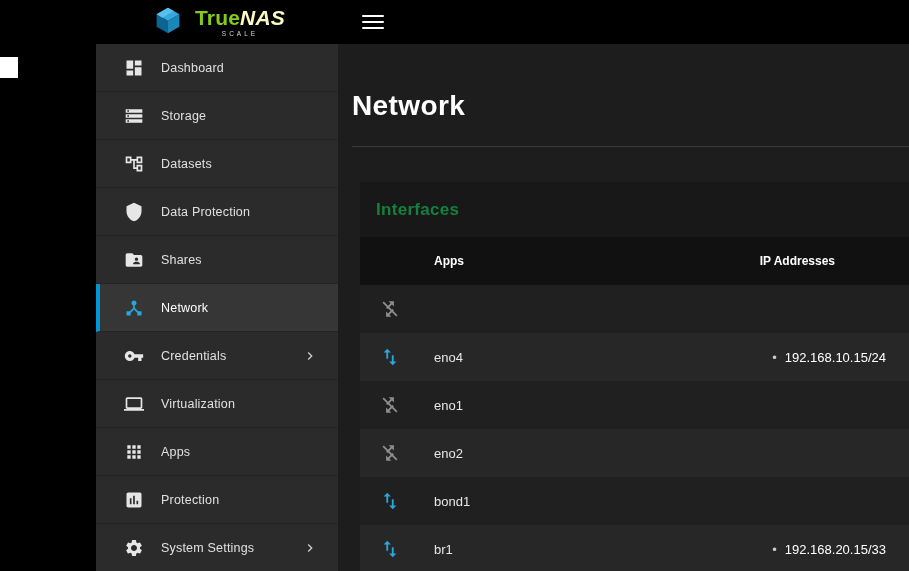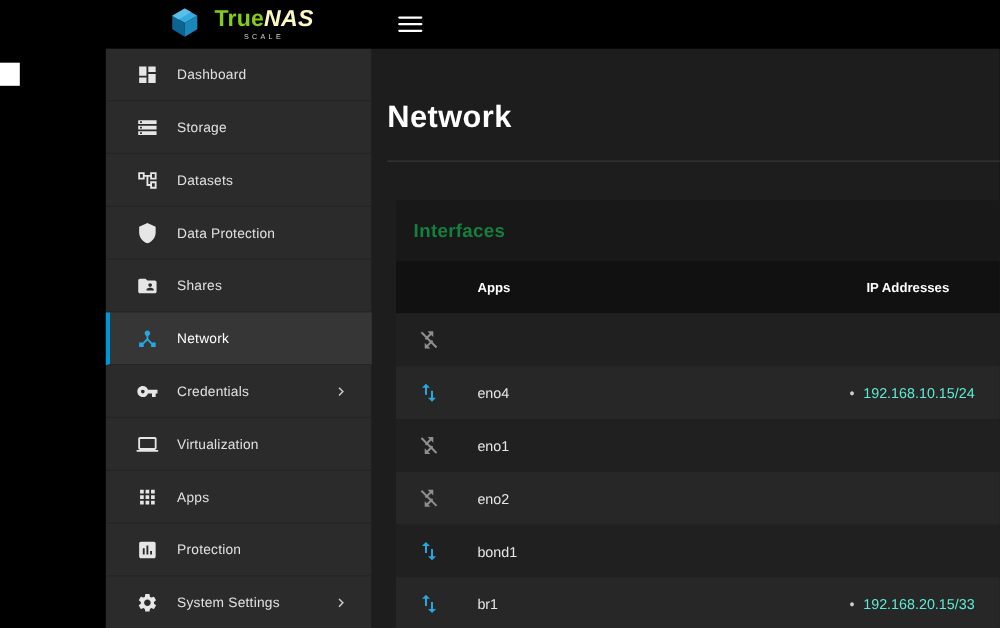--- a/index.html
+++ b/index.html
@@ -52,30 +52,30 @@
   .title-divider { height:1px; background:#3c3c3c; }
 
   .card { margin:35px 0 0 8px; background:#242424; }
   .card-title-bar { height:55px; background:#181818; display:flex; align-items:center; padding-left:16px; }
   .card-title { font-size:17px; font-weight:700; color:#15803d; letter-spacing:.3px; }
 
   .tbl-header { height:48px; display:flex; align-items:center; background:#111111; font-size:12px; font-weight:700; color:#ffffff; }
   .col-icon { width:74px; flex-shrink:0; display:flex; align-items:center; padding-left:19px; }
   .col-name { flex:1; }
   .col-ip { width:250px; flex-shrink:0; text-align:right; padding-right:23px; display:flex; align-items:center; justify-content:flex-end; gap:8px; }
-  .tbl-header .col-ip { padding-right:46px; }
+  .tbl-header .col-ip { padding-right:74px; }
 
   .t-row { height:48px; display:flex; align-items:center; font-size:13px; color:#e6e6e6; cursor:pointer; }
   .t-row:nth-child(odd) { background:#202020; }
   .t-row:nth-child(even) { background:#272727; }
   .t-row .col-icon svg { width:22px; height:22px; display:block; }
   .state-up { color:#27a7de; }
   .state-down { color:#8f8f8f; }
   .ip-bullet { color:#cccccc; font-size:13px; }
-  .ip-text { color:#5eead4;text-align:right; }
+  .ip-text { color:#ffffff;text-align:right; }
 </style>
 </head>
 <body>
 
 <div class="left-strip">
   <div class="left-notch"></div>
 </div>
 
 <div class="app">
 

